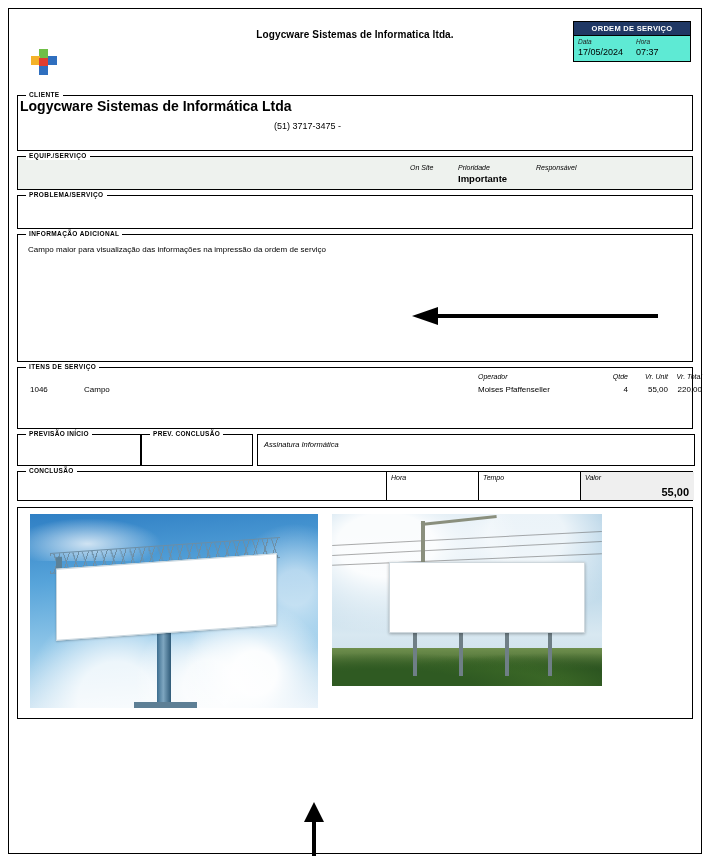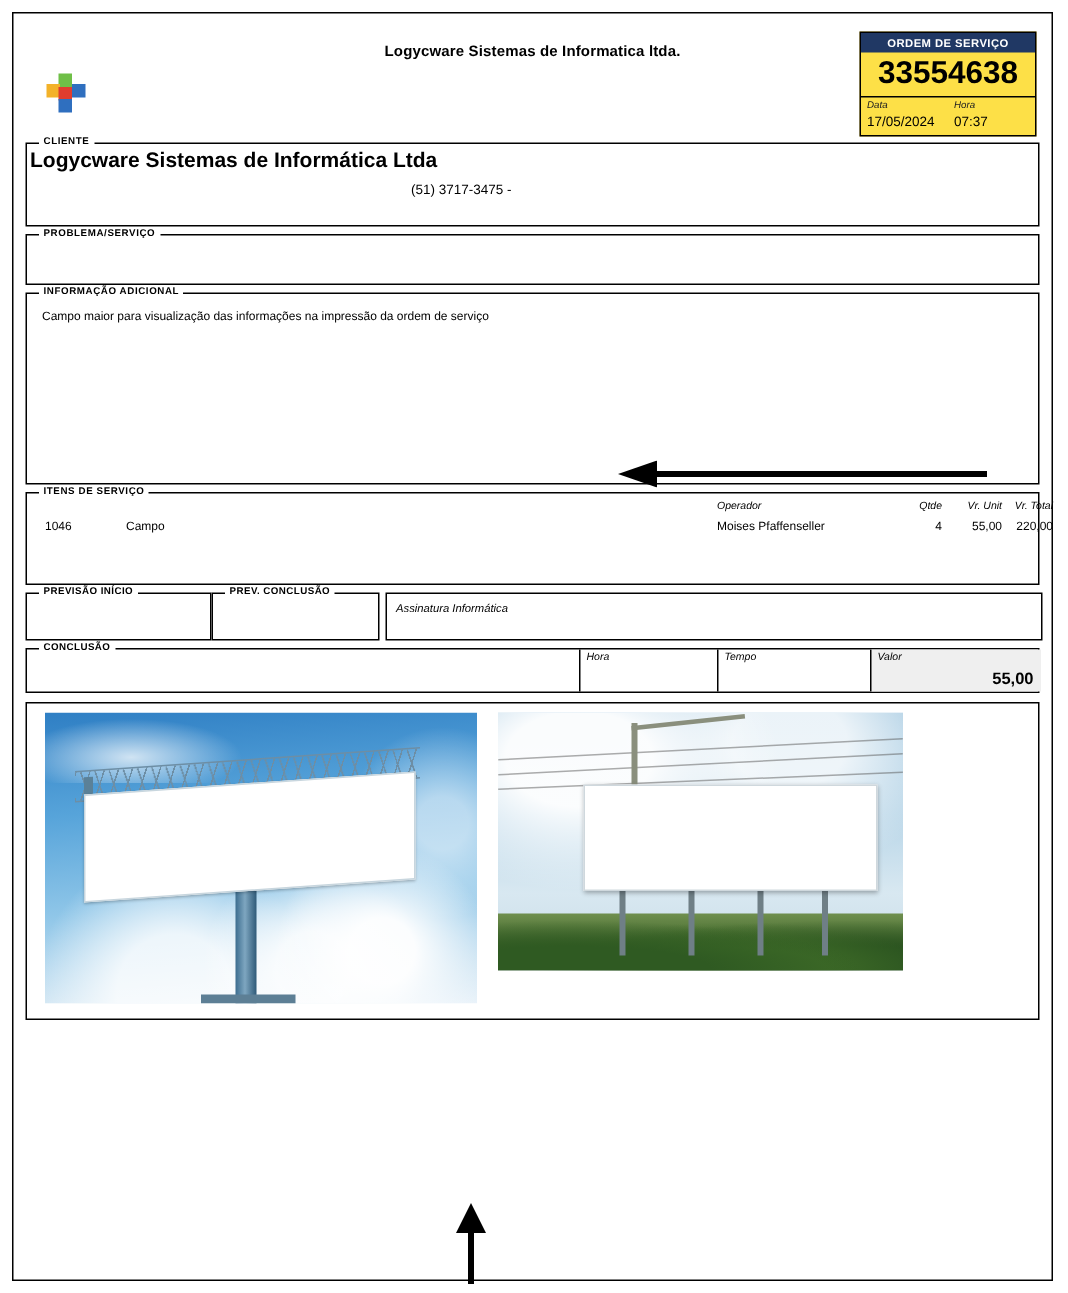--- a/index.html
+++ b/index.html
@@ -77,21 +77,21 @@
     font-family: "DejaVu Sans", sans-serif;
   }
 
   .os-box {
     position: absolute;
     right: 10px;
     top: 12px;
     width: 118px;
     border: 1px solid #000;
     box-sizing: border-box;
-    background: #fde047;
+    background: #5eead4;
   }
   .os-title {
     background: #203864;
     color: #fff;
     font-size: 7.5px;
     font-weight: bold;
     text-align: center;
     padding: 2px 0 2px;
     letter-spacing: 0.3px;
   }
@@ -426,21 +426,20 @@
           <i class="lm1"></i>
             <i class="lm2"></i>
             <i class="lm3"></i>
             <i class="lm4"></i>
             <i class="lm5"></i>
         </span>
       </div>
 
       <div class="os-box">
         <div class="os-title">ORDEM DE SERVIÇO</div>
-        <div class="os-number">33554638</div>
         <div class="os-meta">
           <div class="os-meta-cell">
             <div class="os-meta-label">Data</div>
             <div class="os-meta-value">17/05/2024</div>
           </div>
           <div class="os-meta-cell">
             <div class="os-meta-label">Hora</div>
             <div class="os-meta-value">07:37</div>
           </div>
         </div>
@@ -448,20 +447,31 @@
     </div>
 
     <div class="fs cliente">
       <div class="legend">CLIENTE</div>
       <div class="cliente-name">Logycware Sistemas de Informática Ltda</div>
       <div class="cliente-contact">
         <div>(51) 3717-3475  -</div>
       </div>
     </div>
 
+    <div class="fs equip">
+      <div class="legend">EQUIP./SERVIÇO</div>
+      <div class="equip-row">
+        <div class="col-head c-onsite">On Site</div>
+        <div class="col-head c-prior">Prioridade</div>
+        <div class="col-head c-resp">Responsável</div>
+        <div class="col-val c-onsite"></div>
+        <div class="col-val c-prior">Importante</div>
+        <div class="col-val c-resp"></div>
+      </div>
+    </div>
 
     <div class="fs problema">
       <div class="legend">PROBLEMA/SERVIÇO</div>
     </div>
 
     <div class="fs info">
       <div class="legend">INFORMAÇÃO ADICIONAL</div>
       <div class="info-text">Campo maior para visualização das informações na impressão da ordem de serviço</div>
     </div>
 

